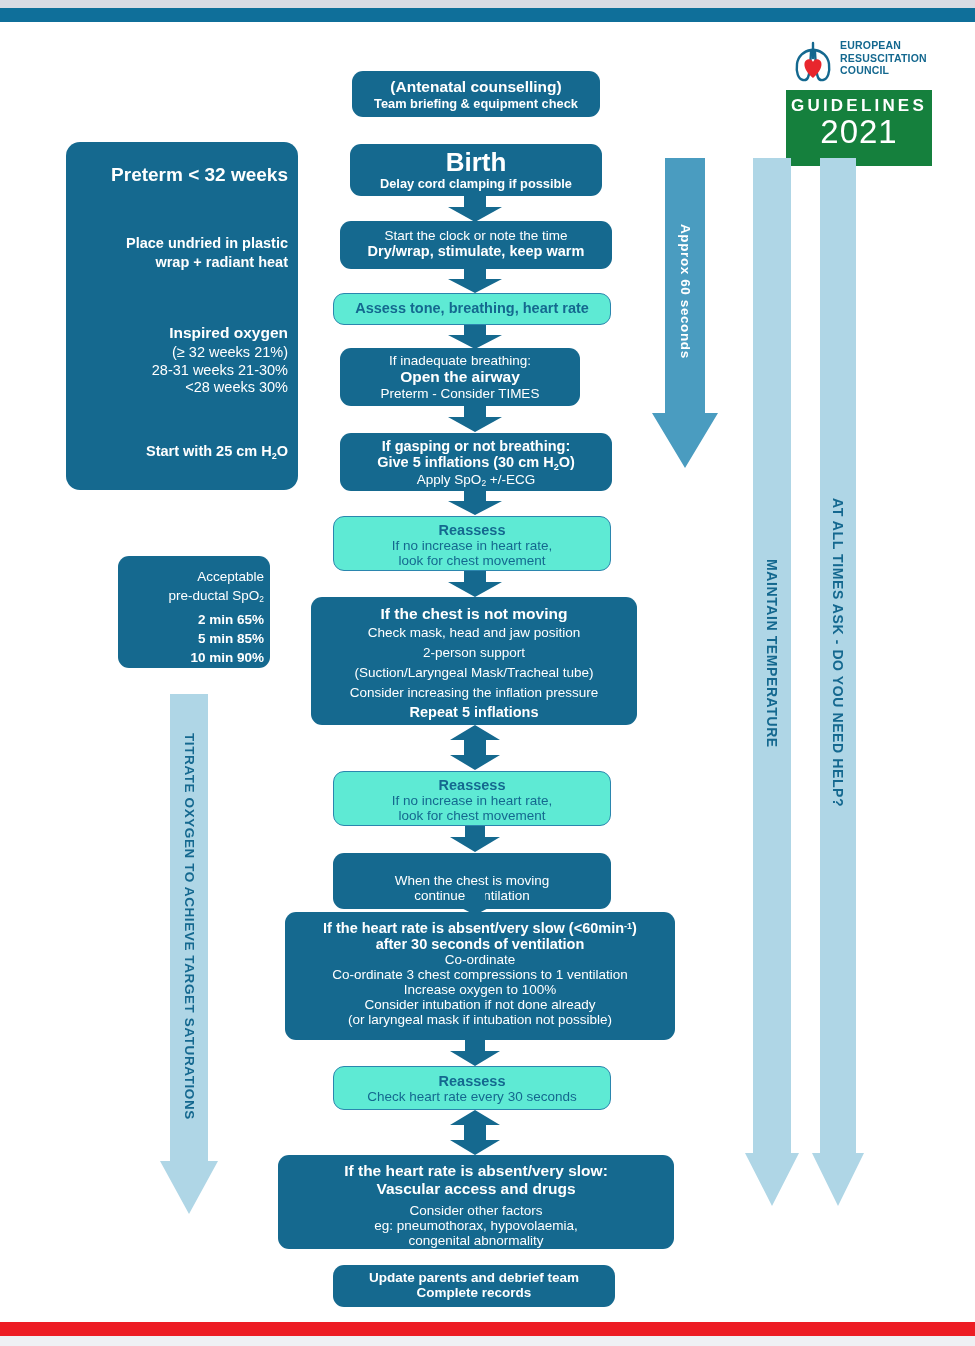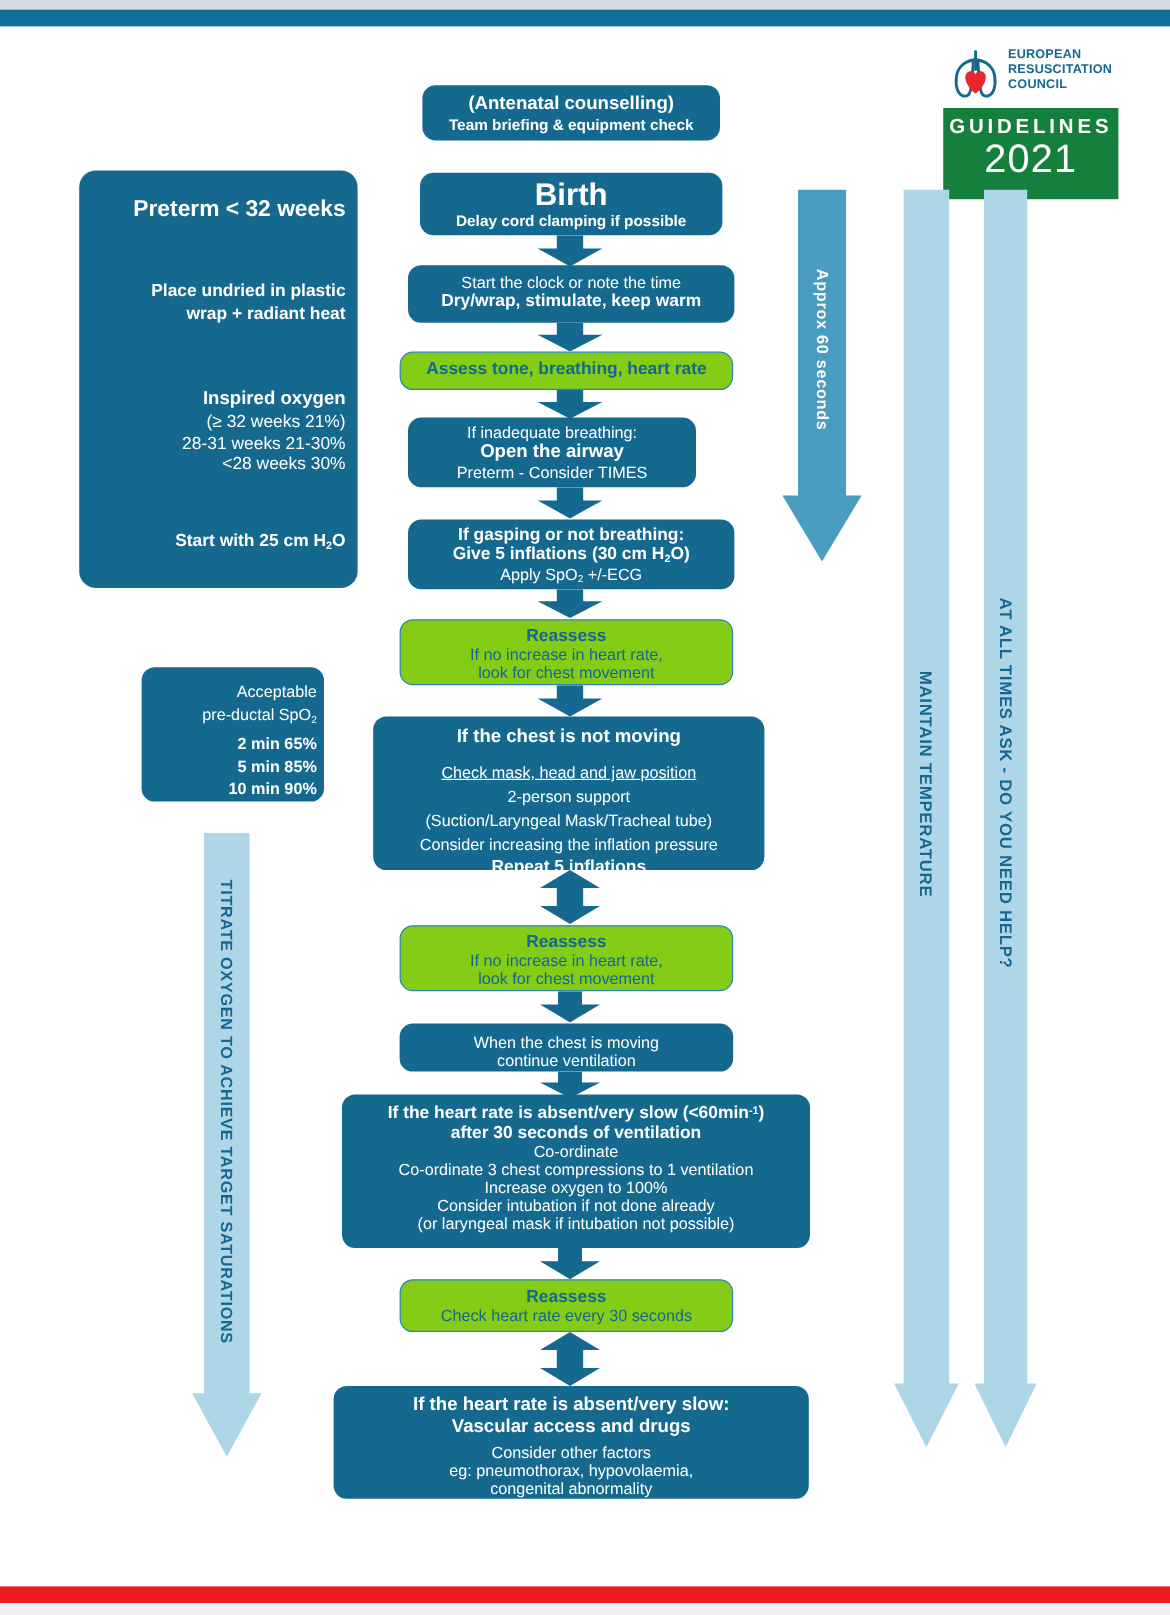--- a/index.html
+++ b/index.html
@@ -26,21 +26,21 @@
   .logo-words{position:absolute;left:54px;top:5px;width:92px;font-size:10.5px;font-weight:bold;
     line-height:12.5px;color:#14688f;letter-spacing:.2px;}
   .logo-band{position:absolute;left:0;top:56px;width:146px;height:76px;background:#15803d;
     color:#ffffff;text-align:center;}
   .logo-band .g{font-size:17px;font-weight:bold;letter-spacing:3.2px;margin-top:6px;}
   .logo-band .y{font-size:33px;font-weight:normal;letter-spacing:1px;line-height:34px;margin-top:-1px;}
 
   
   .box{position:absolute;box-sizing:border-box;border-radius:11px;}
   .filled{background:#15698f;color:#ffffff;}
-  .hollow{background:#84cc16;border:1.6px solid #2b86ae;color:#14688f;}
+  .hollow{background:#5eead4;border:1.6px solid #2b86ae;color:#14688f;}
   .box .ln{display:block;text-align:center;}
   .b{font-weight:bold;}
   .s14{font-size:13.5px;}
   .s15{font-size:14.5px;}
   .s16{font-size:15.5px;}
   .s13{font-size:12.8px;}
   .s26{font-size:26px;}
   sub{font-size:.62em;vertical-align:-.28em;}
   sup{font-size:.62em;vertical-align:.42em;}
 
@@ -221,21 +221,21 @@
   </div>
 
   <div class="conn" style="left:448px;top:571px;">
     <svg width="54" height="26" viewBox="0 0 54 26">
         <polygon points="16,0 38,0 38,11 54,11 27,26 0,11 16,11" fill="#15698f"></polygon>
       </svg>
   </div>
 
   <div class="box filled" style="left:311px;top:597px;width:326px;height:128px;padding-top:8px;">
     <span class="ln b s16">If the chest is not moving</span>
-    <span class="ln s14" style="margin-top:13px;text-decoration:underline;">Check mask, head and jaw position</span>
+    <span class="ln s14" style="margin-top:2px;">Check mask, head and jaw position</span>
     <span class="ln s14" style="margin-top:5px;">2-person support</span>
     <span class="ln s14" style="margin-top:5px;">(Suction/Laryngeal Mask/Tracheal tube)</span>
     <span class="ln s14" style="margin-top:5px;">Consider increasing the inflation pressure</span>
     <span class="ln b s15" style="margin-top:4px;">Repeat 5 inflations</span>
   </div>
 
   <div class="conn" style="left:450px;top:725px;">
     <svg width="50" height="45" viewBox="0 0 50 45">
         <polygon points="25,0 50,15 36,15 36,30 50,30 25,45 0,30 14,30 14,15 0,15" fill="#15698f"></polygon>
       </svg>
@@ -246,21 +246,21 @@
     <span class="ln s14">If no increase in heart rate,</span>
     <span class="ln s14">look for chest movement</span>
   </div>
 
   <div class="conn" style="left:450px;top:826px;">
     <svg width="50" height="26" viewBox="0 0 50 26">
         <polygon points="15,0 35,0 35,11 50,11 25,26 0,11 15,11" fill="#15698f"></polygon>
       </svg>
   </div>
 
-  <div class="box filled" style="left:333px;top:853px;width:278px;height:40px;padding-top:8px;">
+  <div class="box filled" style="left:333px;top:853px;width:278px;height:56px;padding-top:20px;">
     <span class="ln s14">When the chest is moving</span>
     <span class="ln s14">continue ventilation</span>
   </div>
 
   <div class="conn" style="left:450px;top:893px;">
     <svg width="50" height="22" viewBox="0 0 50 22">
         <polygon points="15,0 35,0 35,9 50,9 25,22 0,9 15,9" fill="#15698f"></polygon>
       </svg>
   </div>
 
@@ -292,14 +292,18 @@
   </div>
 
   <div class="box filled" style="left:278px;top:1155px;width:396px;height:94px;padding-top:7px;">
     <span class="ln b s16">If the heart rate is absent/very slow:</span>
     <span class="ln b s16">Vascular access and drugs</span>
     <span class="ln s14" style="margin-top:5px;">Consider other factors</span>
     <span class="ln s14">eg: pneumothorax, hypovolaemia,</span>
     <span class="ln s14">congenital abnormality</span>
   </div>
 
+  <div class="box filled" style="left:333px;top:1265px;width:282px;height:42px;padding-top:5px;">
+    <span class="ln b s14">Update parents and debrief team</span>
+    <span class="ln b s14">Complete records</span>
+  </div>
 
 </div>
 
 </body></html>

